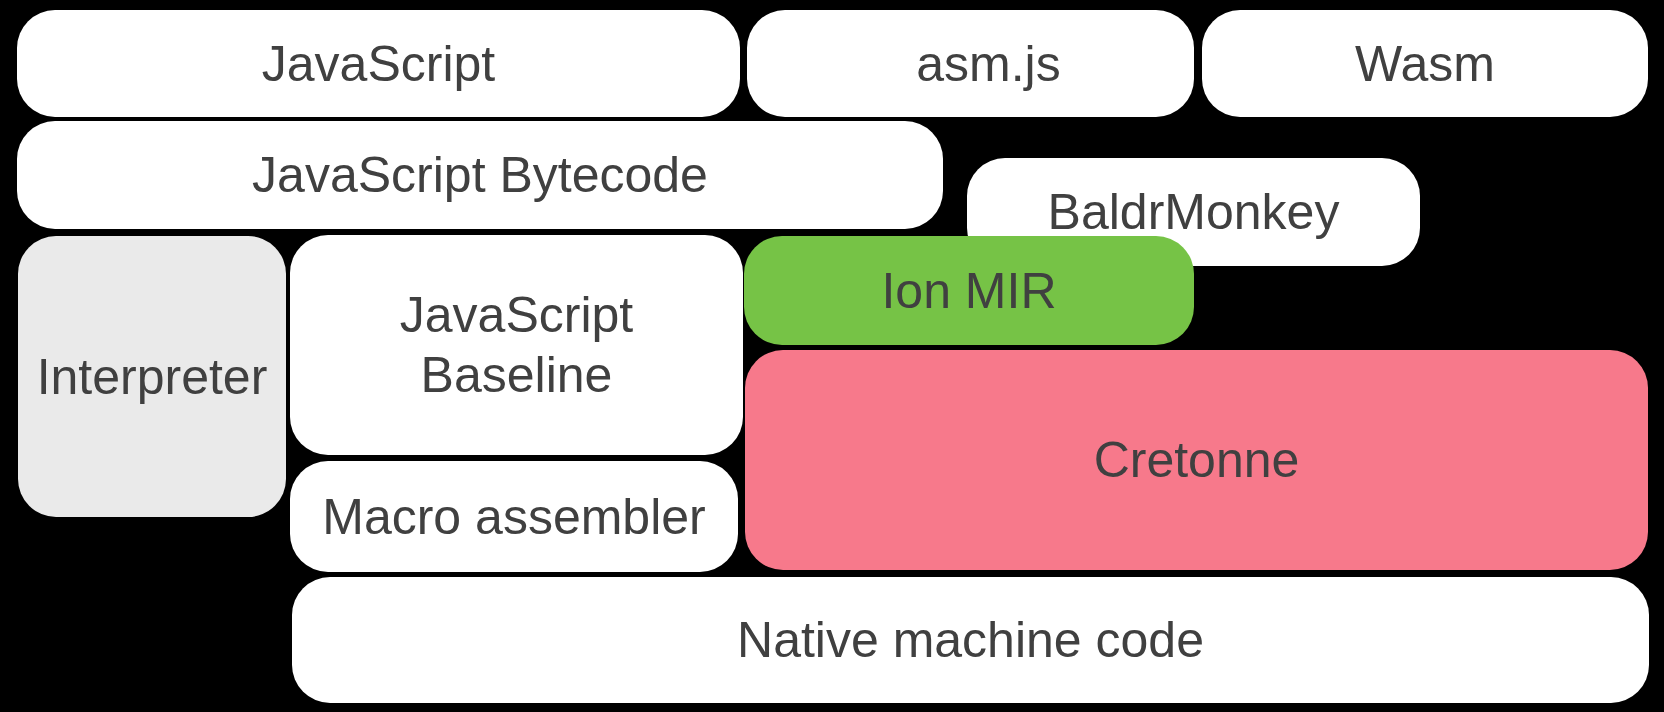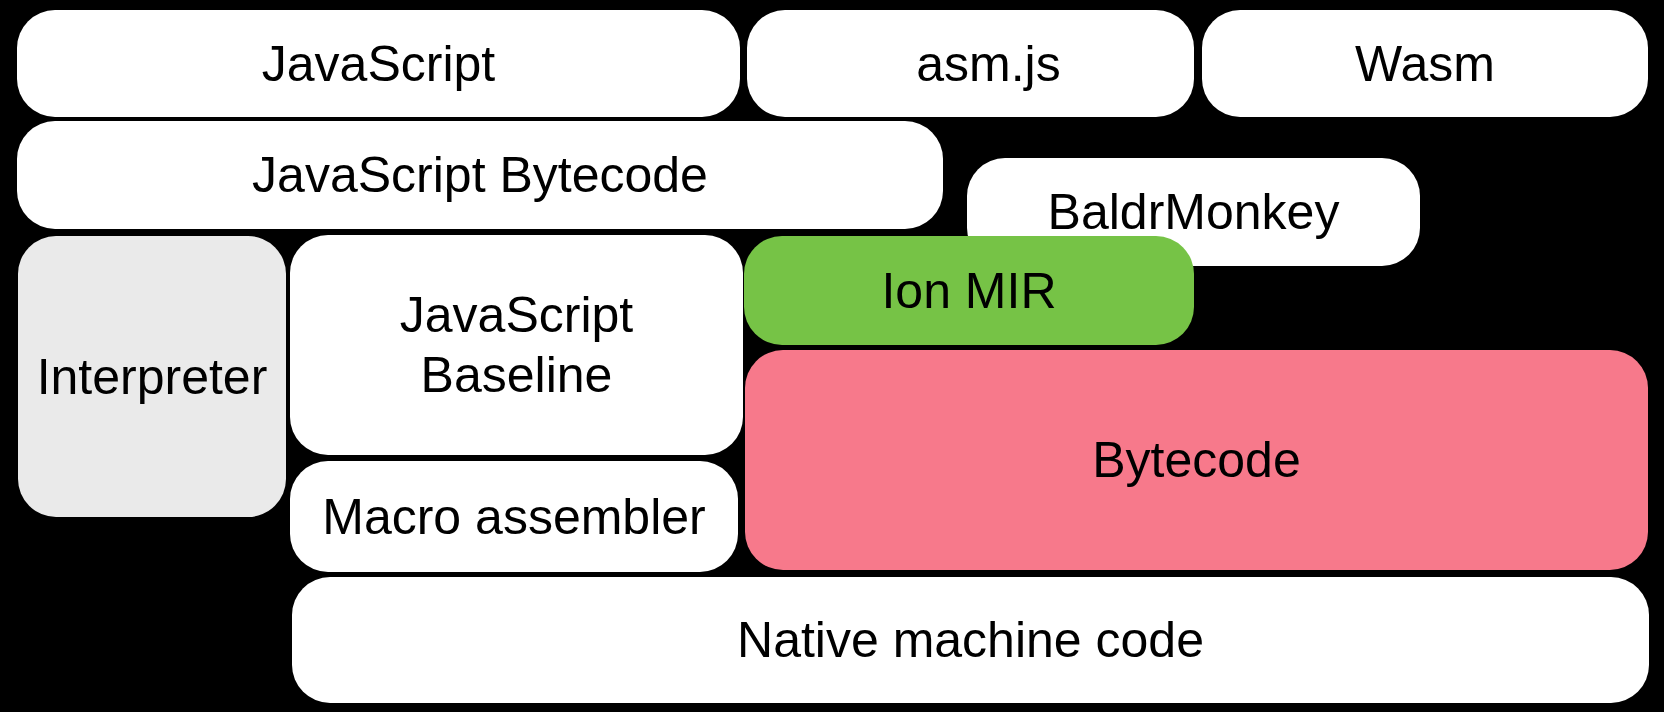--- a/index.html
+++ b/index.html
@@ -18,21 +18,21 @@
     position: absolute;
     border-radius: 38px;
     display: flex;
     align-items: center;
     justify-content: center;
     box-sizing: border-box;
   }
   .box .label {
     font-size: 50px;
     line-height: 1.2;
-    color: #000000;
+    color: #404040;
     text-align: center;
     white-space: pre-line;
     letter-spacing: 0px;
   }
 </style>
 </head>
 <body>
 
 <div class="canvas" style="background: rgb(0, 0, 0);">
 
@@ -63,21 +63,21 @@
   <div class="box" style="left: 290px; top: 235px; width: 453px; height: 220px; background: rgb(255, 255, 255);">
     <span class="label">JavaScript
 Baseline</span>
   </div>
 
   <div class="box" style="left: 744px; top: 236px; width: 450px; height: 109px; background: rgb(118, 195, 70);">
     <span class="label">Ion MIR</span>
   </div>
 
   <div class="box" style="left: 745px; top: 350px; width: 903px; height: 220px; background: rgb(247, 121, 139);">
-    <span class="label">Bytecode</span>
+    <span class="label">Cretonne</span>
   </div>
 
   <div class="box" style="left: 290px; top: 461px; width: 448px; height: 111px; background: rgb(255, 255, 255);">
     <span class="label">Macro assembler</span>
   </div>
 
   <div class="box" style="left: 292px; top: 577px; width: 1357px; height: 126px; background: rgb(255, 255, 255);">
     <span class="label">Native machine code</span>
   </div>
 

